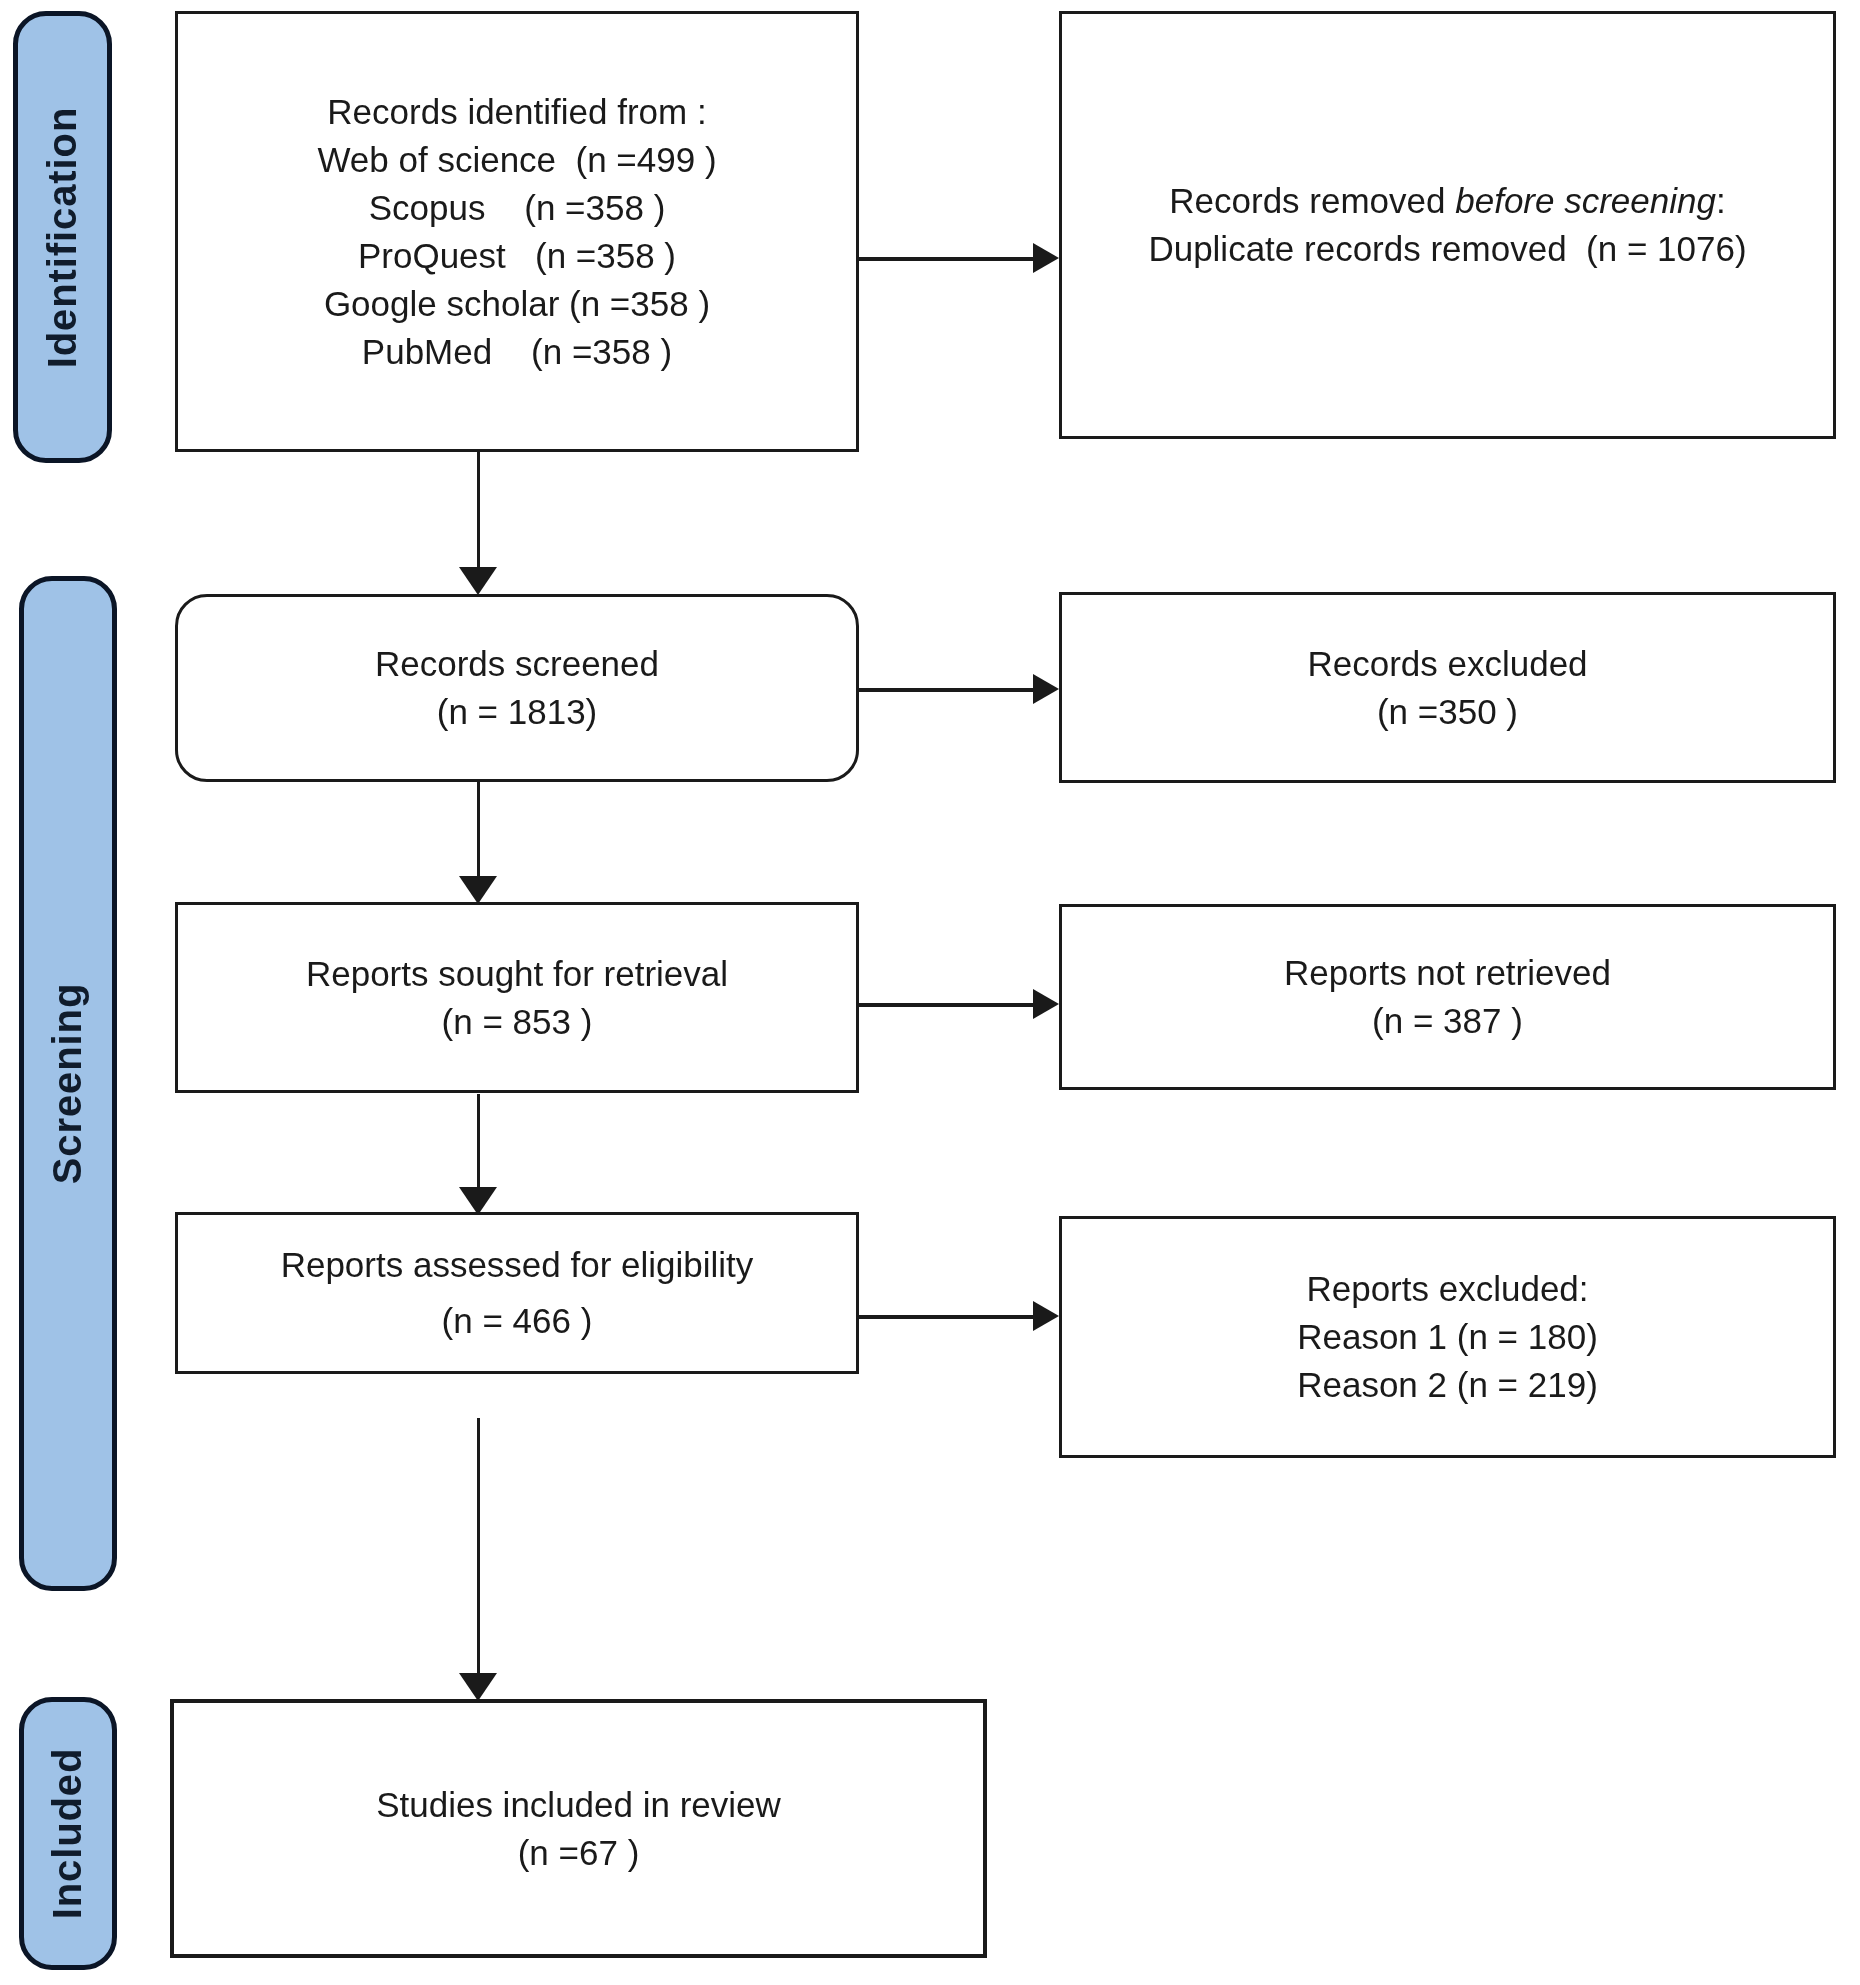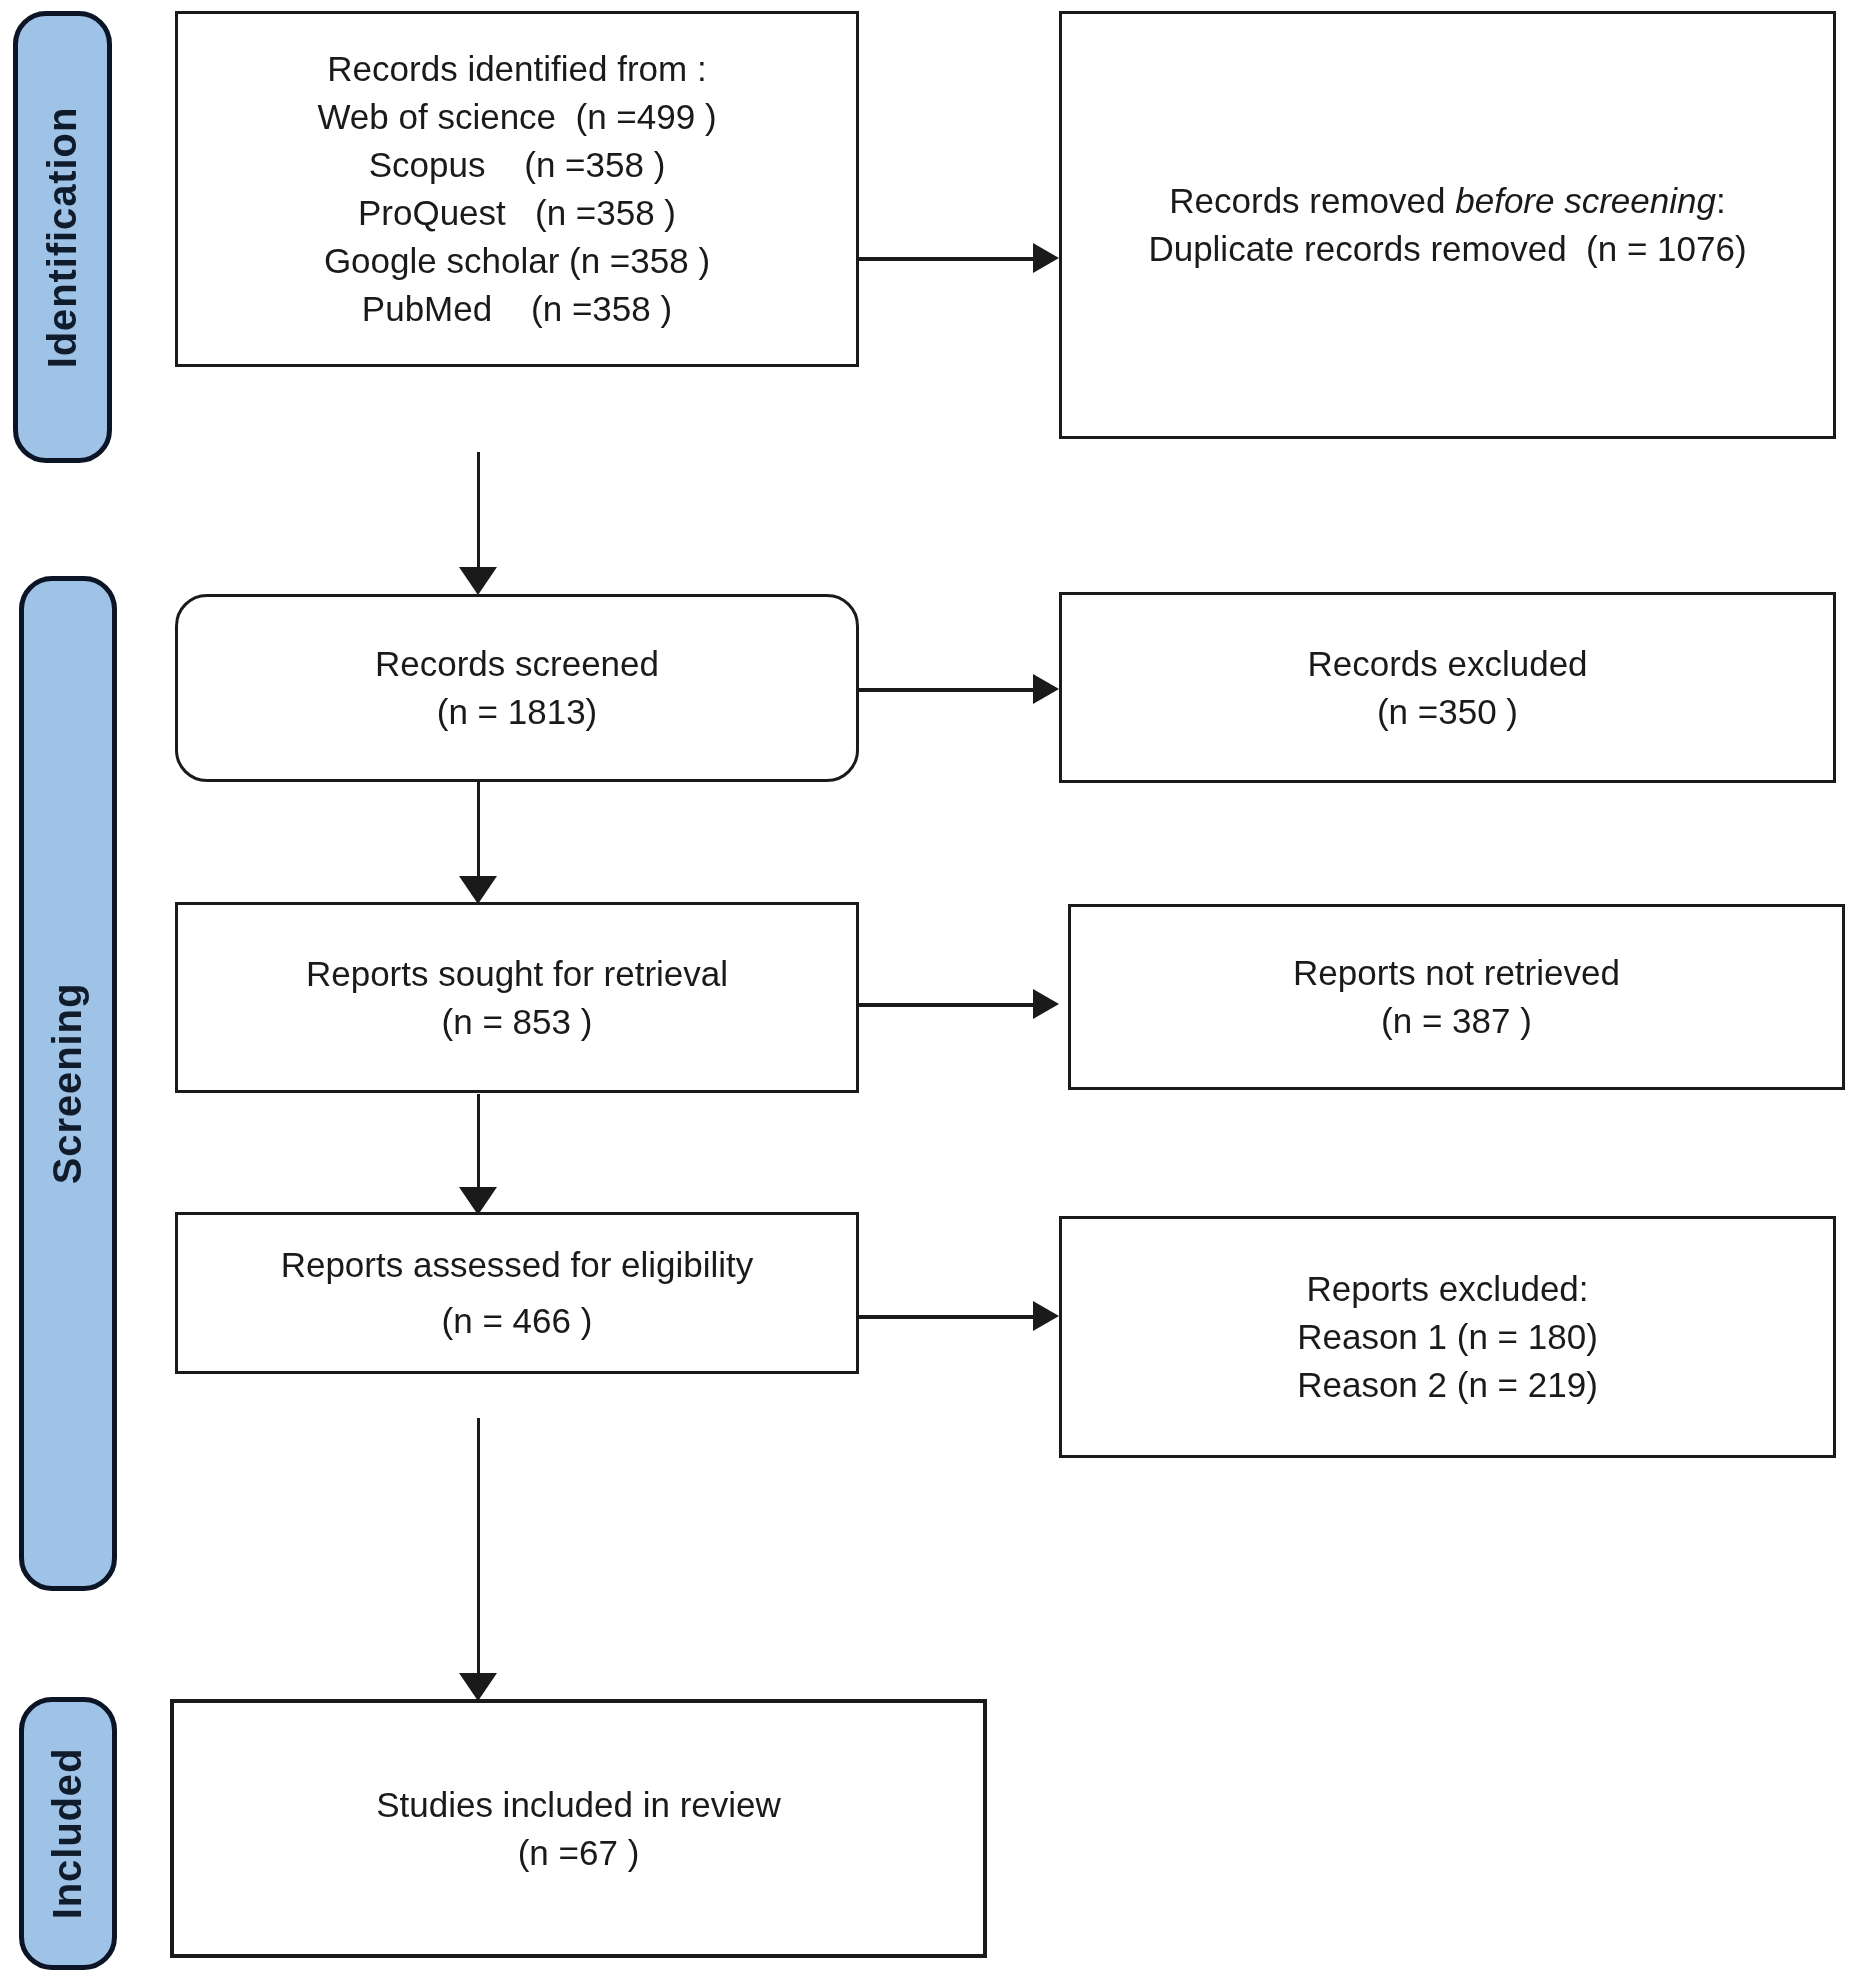--- a/index.html
+++ b/index.html
@@ -87,21 +87,21 @@
   <div class="stage-bar" style="left:13px; top:11.4px; width:99px; height:452px;">
     <span class="stage-text">Identification</span>
   </div>
   <div class="stage-bar" style="left:19px; top:576px; width:98px; height:1015px;">
     <span class="stage-text">Screening</span>
   </div>
   <div class="stage-bar" style="left:19px; top:1697px; width:98px; height:273px;">
     <span class="stage-text">Included</span>
   </div>
 
-  <div class="flow-box" style="left:175px; top:11.4px; width:684px; height:356px;">
+  <div class="flow-box" style="left:175px; top:11.4px; width:684px; height:441px;">
     <span class="box-line">Records identified from :</span>
     <span class="box-line">Web of science  (n =499 )</span>
     <span class="box-line">Scopus    (n =358 )</span>
     <span class="box-line">ProQuest   (n =358 )</span>
     <span class="box-line">Google scholar (n =358 )</span>
     <span class="box-line">PubMed    (n =358 )</span>
   </div>
 
   <div class="flow-box" style="left:1059px; top:11.4px; width:777px; height:428px;">
     <span class="box-line"><span>Records removed </span><span class="italic">before screening</span><span>:</span></span>
@@ -114,21 +114,21 @@
   </div>
   <div class="flow-box" style="left:1059px; top:592px; width:777px; height:191px;">
     <span class="box-line">Records excluded</span>
     <span class="box-line">(n =350 )</span>
   </div>
 
   <div class="flow-box" style="left:175px; top:902px; width:684px; height:191px;">
     <span class="box-line">Reports sought for retrieval</span>
     <span class="box-line">(n = 853 )</span>
   </div>
-  <div class="flow-box" style="left:1059px; top:904px; width:777px; height:186px;margin-left:9px;">
+  <div class="flow-box" style="left:1059px; top:904px; width:777px; height:186px;">
     <span class="box-line">Reports not retrieved</span>
     <span class="box-line">(n = 387 )</span>
   </div>
 
   <div class="flow-box" style="left:175px; top:1212px; width:684px; height:162px;gap:8px;">
     <span class="box-line">Reports assessed for eligibility</span>
     <span class="box-line">(n = 466 )</span>
   </div>
   <div class="flow-box" style="left:1059px; top:1216px; width:777px; height:242px;">
     <span class="box-line">Reports excluded:</span>

